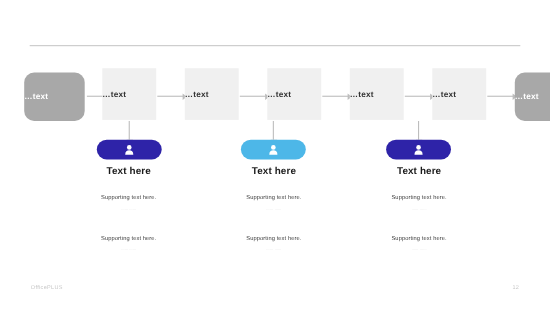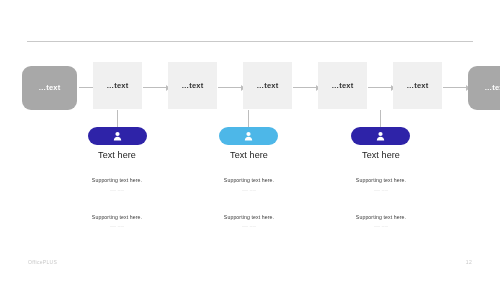--- a/index.html
+++ b/index.html
@@ -34,21 +34,20 @@
     width: 456px;
     height: 50px;
   }
 
   .node {
     position: absolute;
     top: 0;
     height: 47px;
     display: flex;
     align-items: center;
-    justify-content: center;
     box-sizing: border-box;
   }
   .node .node-label {
     font-size: 7.5px;
     font-weight: bold;
     letter-spacing: 0.2px;
     line-height: 1;
   }
 
   .node.endcap {
@@ -121,21 +120,21 @@
 
   
   .col {
     position: absolute;
     top: 150px;
     width: 150px;
     text-align: center;
   }
   .col-title {
     font-size: 9px;
-    font-weight: normal;
+    font-weight: bold;
     color: #1a1a1a;
     letter-spacing: 0.1px;
     margin: 0;
     line-height: 1.2;
   }
   .support-block { margin-top: 16px; }
   .support-block.second { margin-top: 22px; }
   .support-main {
     font-size: 5.2px;
     color: #3a3a3a;

